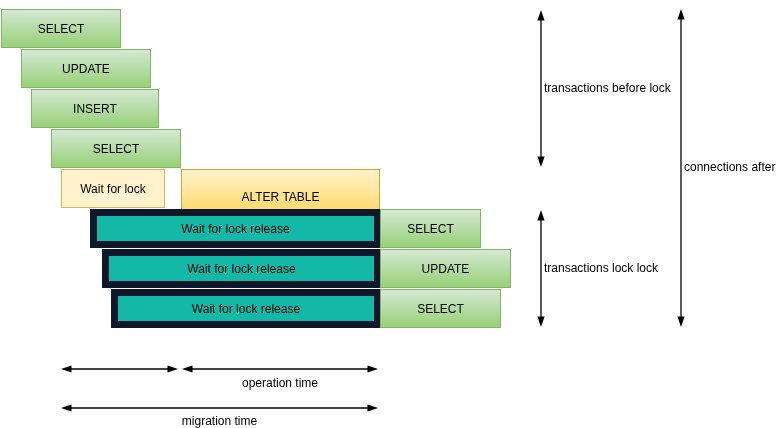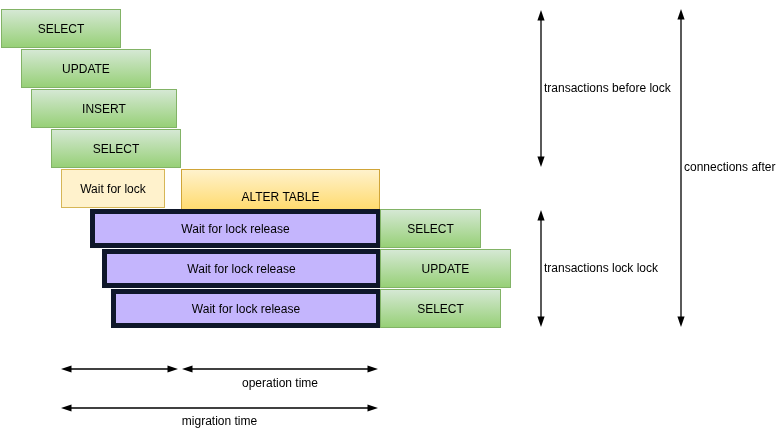--- a/index.html
+++ b/index.html
@@ -15,21 +15,21 @@
   .box {
     position:absolute;
     box-sizing:border-box;
     display:flex;
     align-items:center;
     justify-content:center;
     white-space:nowrap;
     text-align:right;
   }
   .g-grad { background:linear-gradient(#d5e8d4,#97d077); border:1px solid #82b366; }
-  .g-flat { background:#c4b5fd; border:5px solid #0f172a; }
+  .g-flat { background:#14b8a6; border:7px solid #0f172a; }
   .y-flat { background:#fff2cc; border:1px solid #d6b656; }
   .y-grad { background:linear-gradient(#fff2cc,#ffd24c); border:1px solid #d0a538; }
   .lbl {
     position:absolute;
     white-space:nowrap;
     line-height:14px;
   }
   .lbl-c { text-align:center; }
   svg.arrows { position:absolute; left:0; top:0; }
 </style>
@@ -72,21 +72,21 @@
 
     <g stroke="#000" fill="#000">
       <line x1="71" y1="408" x2="368" y2="408" stroke-width="1.3"></line>
       <polygon points="61,408 71.5,404.4 71.5,411.6" stroke="none"></polygon>
       <polygon points="378,408 367.5,404.4 367.5,411.6" stroke="none"></polygon>
     </g>
   </svg>
 
   <div class="box g-grad" style="left:1px;   top:9px;   width:120px; height:39px;">SELECT</div>
   <div class="box g-grad" style="left:21px;  top:49px;  width:130px; height:39px;">UPDATE</div>
-  <div class="box g-grad" style="left:31px;  top:89px;  width:146px; height:39px;">INSERT</div>
+  <div class="box g-grad" style="left:31px;  top:89px;  width:128px; height:39px;">INSERT</div>
   <div class="box g-grad" style="left:51px;  top:129px; width:130px; height:39px;">SELECT</div>
 
   <div class="box y-flat" style="left:61px;  top:169px; width:104px; height:39px;">Wait for lock</div>
   <div class="box y-grad" style="left:181px; top:169px; width:199px; height:56px;">ALTER TABLE</div>
 
   <div class="box g-flat" style="left:90px;  top:209px; width:291px; height:39px;">Wait for lock release</div>
   <div class="box g-flat" style="left:102px; top:249px; width:279px; height:39px;">Wait for lock release</div>
   <div class="box g-flat" style="left:111px; top:289px; width:270px; height:39px;">Wait for lock release</div>
 
   <div class="box g-grad" style="left:380px; top:209px; width:101px; height:39px;">SELECT</div>

